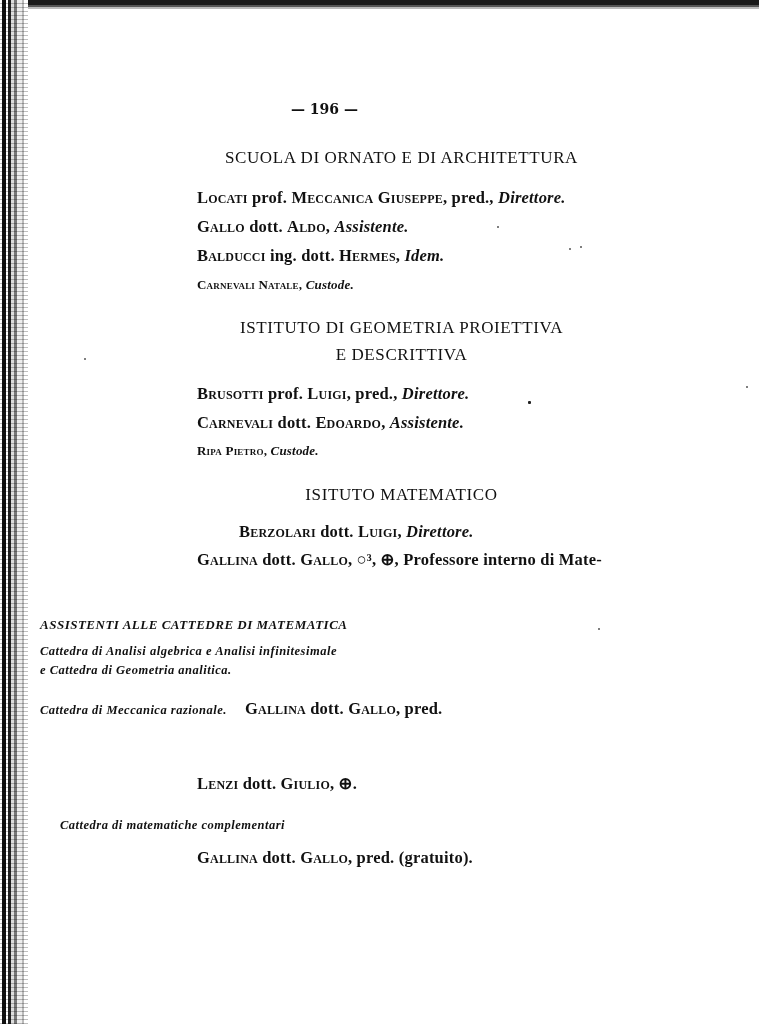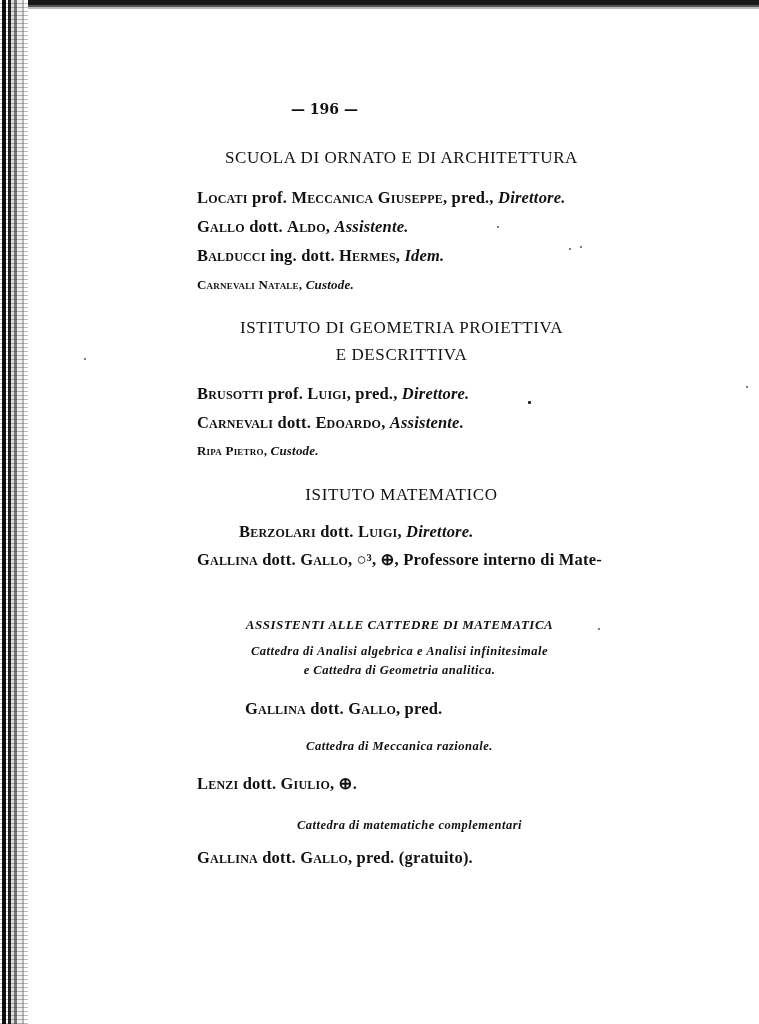--- a/index.html
+++ b/index.html
@@ -68,21 +68,21 @@
       font-size: 13px;
     }
     .entry .cont {
       display: block;
       padding-left: 33px;
       margin-top: 1px;
     }
     .subhead {
       position: absolute;
       left: 0; width: 759px;
-      text-align: center;
+      text-align: left;
       font-family: "Liberation Serif", serif;
       font-style: italic;
       font-weight: bold;
       font-size: 13px;
       letter-spacing: 0.5px;
       padding-left: 40px;
       box-sizing: border-box;
       line-height: 20px;
     }
     .speck {
@@ -139,21 +139,21 @@
 
 <div class="subhead" style="top:615px;">ASSISTENTI ALLE CATTEDRE DI MATEMATICA</div>
 
 <div class="subhead" style="top:641px; font-size:12.5px;">Cattedra di Analisi algebrica e Analisi infinitesimale</div>
 <div class="subhead" style="top:660px; font-size:12.5px;">e Cattedra di Geometria analitica.</div>
 
 <div class="entry" style="top:699px;margin-left:48px;">
   <span class="sc">Gallina</span><span> dott. </span><span class="sc">Gallo</span><span>, pred.</span>
 </div>
 
-<div class="subhead" style="top:736px; font-size:12.5px; ">Cattedra di Meccanica razionale.</div>
+<div class="subhead" style="top:700px; font-size:12.5px; ">Cattedra di Meccanica razionale.</div>
 
 <div class="entry" style="top:774px;">
   <span class="sc">Lenzi</span><span> dott. </span><span class="sc">Giulio</span><span>, ⊕.</span>
 </div>
 
 <div class="subhead" style="top:815px; font-size:12.5px; padding-left:60px;">Cattedra di matematiche complementari</div>
 
 <div class="entry" style="top:848px;">
   <span class="sc">Gallina</span><span> dott. </span><span class="sc">Gallo</span><span>, pred. (gratuito).</span>
 </div>

